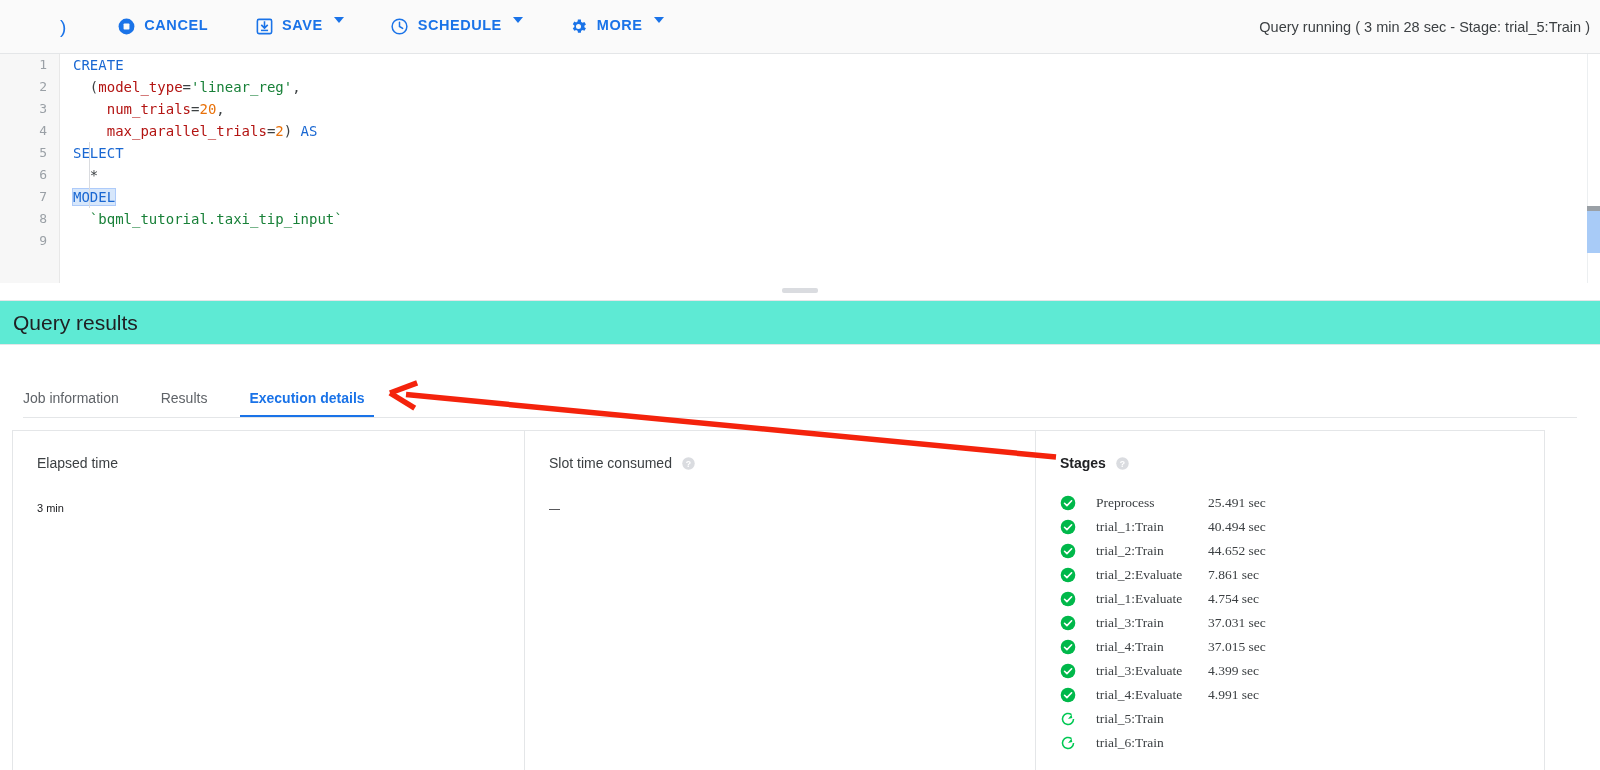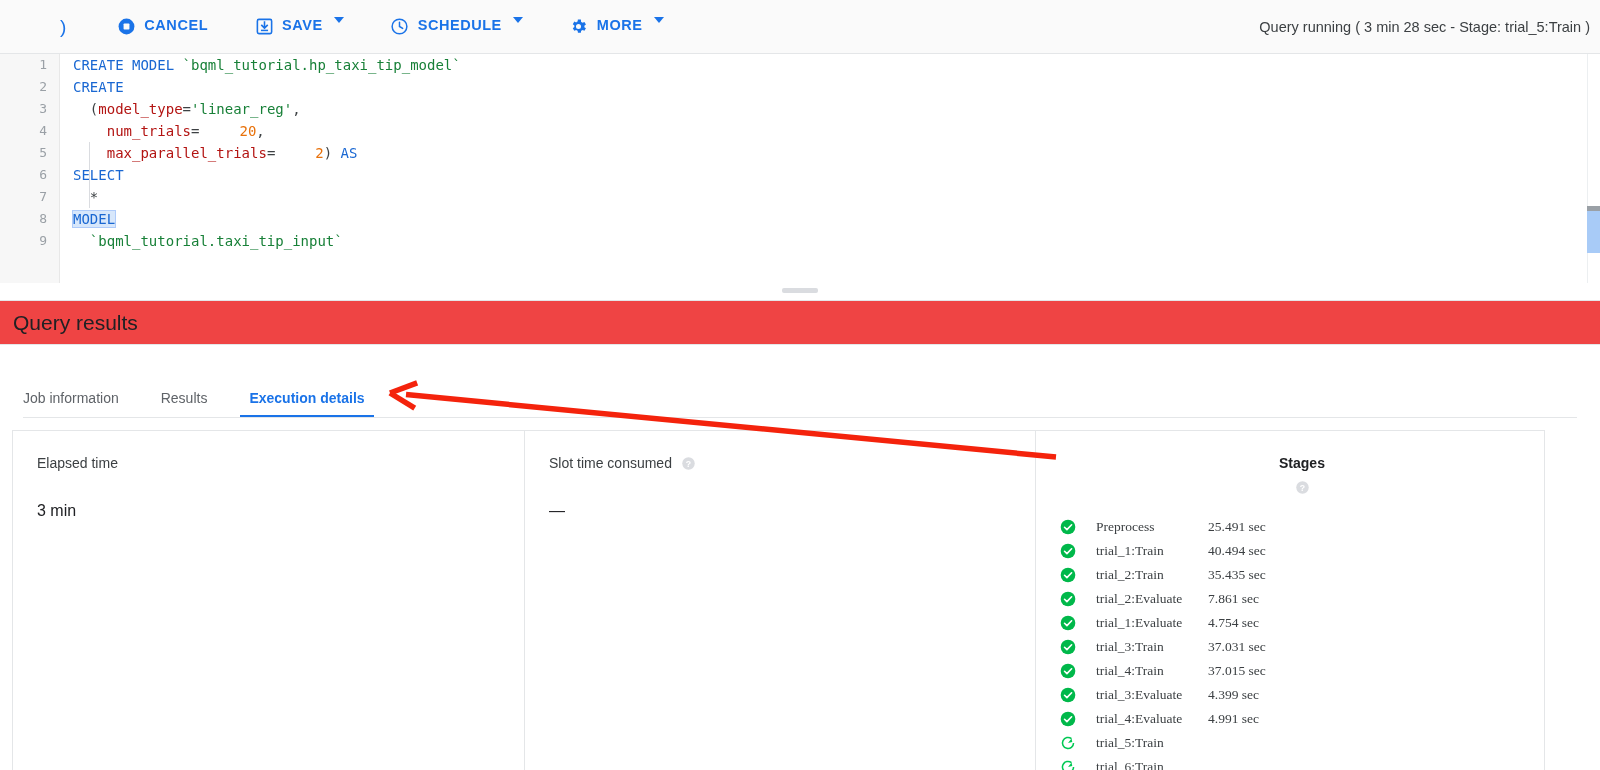--- a/index.html
+++ b/index.html
@@ -55,21 +55,21 @@
     height:22px; line-height:22px; text-align:right; padding-right:12px;
     font-family:"DejaVu Sans Mono", monospace; font-size:13px; color:#9aa0a6;
   }
   .code {
     position:absolute; left:60px; top:0; right:0; height:100%;
     font-family:"DejaVu Sans Mono", monospace; font-size:14px;
   }
   .code .cl { height:22px; line-height:22px; padding-left:13px; white-space:pre; }
   .kw  { color:#1967d2; }
   .str { color:#188038; }
-  .num { color:#e8710a;margin-left:40px; }
+  .num { color:#e8710a; }
   .id  { color:#3c4043; }
   .pn  { color:#3c4043; }
   .fn  { color:#b31412; }
   .sel { background:#d7e7fb; outline:1px solid #aecbfa; }
   .indent-guide {
     position:absolute; left:89px; top:88px; width:1px; height:66px; background:#dadce0;
   }
   .vbar {
     position:absolute; right:12px; top:0; width:1px; height:229px; background:#eceff1;
   }
@@ -89,21 +89,21 @@
   }
   .splitter .grip {
     position:absolute; left:50%; transform:translateX(-50%); top:5px;
     width:36px; height:5px; border-radius:2px; background:#dadce0;
   }
 
   
   .qr-title-bar {
     position:absolute; left:0; top:301px; width:1600px; height:44px;
     display:flex; align-items:center; padding-left:13px;
-    border-bottom:1px solid #e4e6e8; background:#ef4444;
+    border-bottom:1px solid #e4e6e8; background:#5eead4;
   }
   .qr-title { font-size:21px; color:#202124; font-weight:400; }
 
   .tabs {
     position:absolute; left:0; top:345px; width:1600px; height:73px; background:#fff;
   }
   .tabstrip { position:absolute; left:23px; bottom:0; display:flex; align-items:flex-end; height:44px; }
   .tab {
     font-size:14px; color:#5f6368; padding:0 0 12px 0; margin-right:42px;
     cursor:pointer; position:relative; white-space:nowrap;
@@ -123,22 +123,22 @@
     display:flex;
   }
   .col { position:relative; height:100%; padding:24px 0 12px 24px; }
   .col.elapsed { width:511px; }
   .col.slot    { width:511px; border-left:1px solid #e4e6e8; }
   .col.stages  { flex:1; border-left:1px solid #e4e6e8; }
   .col-head {
     font-size:14px; color:#3c4043; font-weight:400;
     display:flex; align-items:center; gap:9px;
   }
-  .col.stages .col-head { font-weight:700; color:#202124;flex-direction:column; }
-  .col-value { margin-top:31px; font-size:16px; color:#202124; }
+  .col.stages .col-head { font-weight:700; color:#202124; }
+  .col-value { margin-top:31px; font-size:11px; color:#202124; }
   .help-icon {
     display:inline-flex; width:15px; height:15px; flex:0 0 15px;
     align-items:center; justify-content:center;
   }
 
   .stage-list { margin-top:20px;font-family:Liberation Serif, serif; }
   .stage-row {
     display:flex; align-items:center; height:24px; font-size:13.5px; color:#3c4043;
   }
   .stage-ic { width:16px; height:16px; flex:0 0 16px; margin-right:20px; display:flex; }
@@ -211,21 +211,20 @@
       <div class="ln">3</div>
       <div class="ln">4</div>
       <div class="ln">5</div>
       <div class="ln">6</div>
       <div class="ln">7</div>
       <div class="ln">8</div>
       <div class="ln">9</div>
     </div>
 
     <div class="code">
-      <div class="cl"><span class="kw">CREATE MODEL </span><span class="str">`bqml_tutorial.hp_taxi_tip_model`</span></div>
       <div class="cl"><span class="kw">CREATE</span></div>
       <div class="cl"><span class="pn">  (</span><span class="fn">model_type</span><span class="pn">=</span><span class="str">'linear_reg'</span><span class="pn">,</span></div>
       <div class="cl"><span class="fn">    num_trials</span><span class="pn">=</span><span class="num">20</span><span class="pn">,</span></div>
       <div class="cl"><span class="fn">    max_parallel_trials</span><span class="pn">=</span><span class="num">2</span><span class="pn">) </span><span class="kw">AS</span></div>
       <div class="cl"><span class="kw">SELECT</span></div>
       <div class="cl"><span class="id">  *</span></div>
       <div class="cl"><span class="kw sel">MODEL</span></div>
       <div class="cl"><span class="str">  `bqml_tutorial.taxi_tip_input`</span></div>
     </div>
 
@@ -310,21 +309,21 @@
             <span class="stage-time">40.494 sec</span>
           </div>
           <div class="stage-row">
             <span class="stage-ic">
               <svg width="16" height="16" viewBox="0 0 24 24">
                 <circle cx="12" cy="12" r="11" fill="#00b84a"></circle>
                 <path d="M6.8 12.4 10.4 16 17.4 8.6" fill="none" stroke="#ffffff" stroke-width="2.4" stroke-linecap="round" stroke-linejoin="round"></path>
               </svg>
             </span>
             <span class="stage-name">trial_2:Train</span>
-            <span class="stage-time">35.435 sec</span>
+            <span class="stage-time">44.652 sec</span>
           </div>
           <div class="stage-row">
             <span class="stage-ic">
               <svg width="16" height="16" viewBox="0 0 24 24">
                 <circle cx="12" cy="12" r="11" fill="#00b84a"></circle>
                 <path d="M6.8 12.4 10.4 16 17.4 8.6" fill="none" stroke="#ffffff" stroke-width="2.4" stroke-linecap="round" stroke-linejoin="round"></path>
               </svg>
             </span>
             <span class="stage-name">trial_2:Evaluate</span>
             <span class="stage-time">7.861 sec</span>

